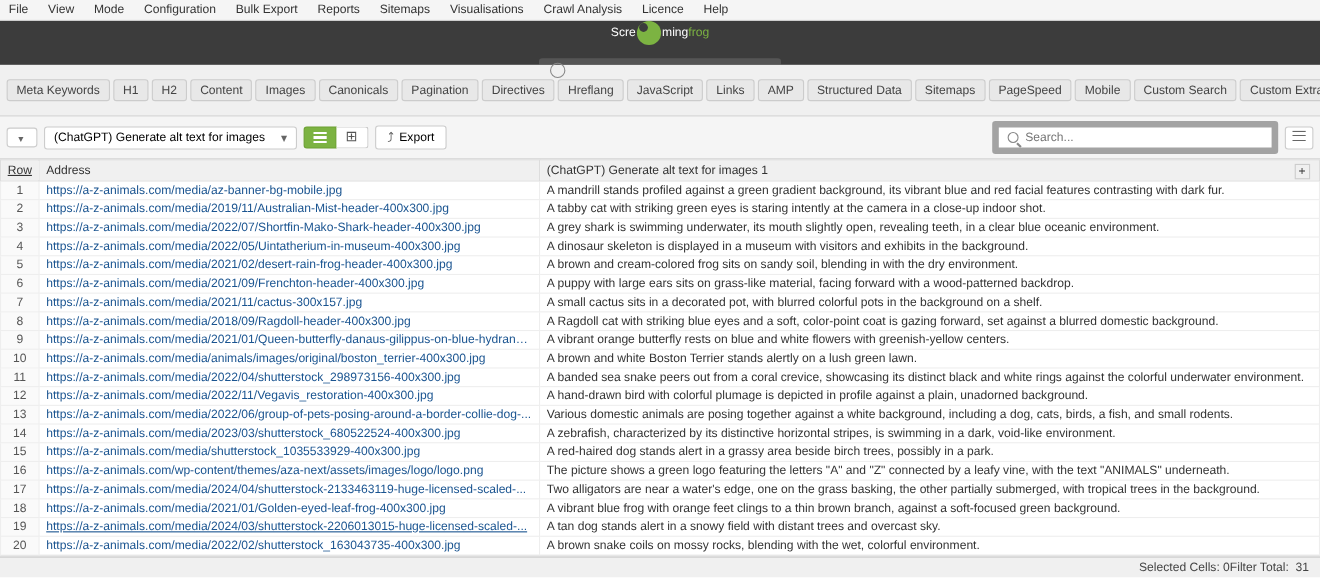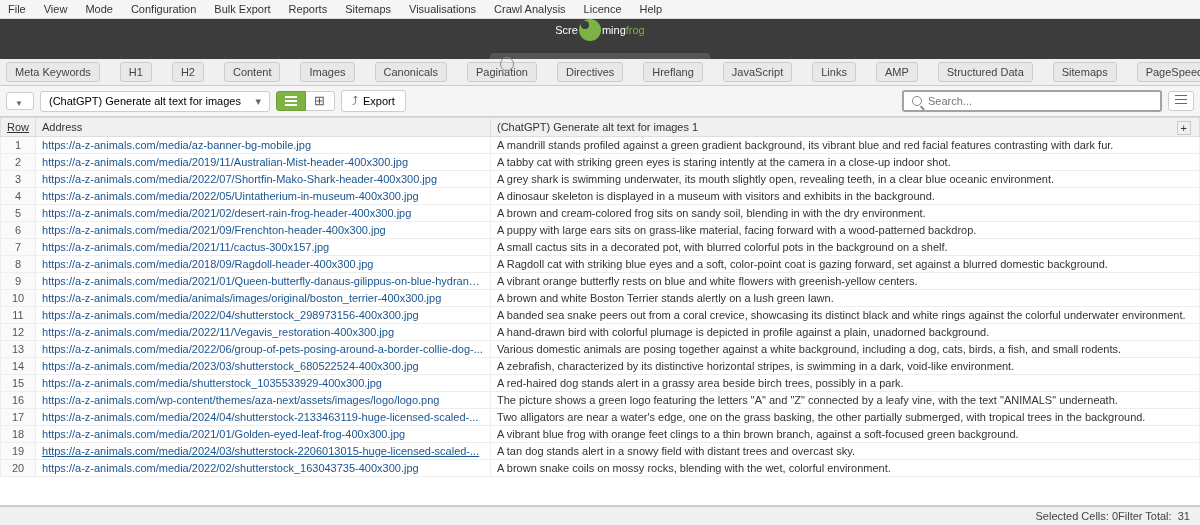--- a/index.html
+++ b/index.html
@@ -6,33 +6,33 @@
 body { background: #fff; width: 1200px; height: 525px; overflow: hidden; display: flex; flex-direction: column; }
 .menubar { background: #f5f5f5; border-bottom: 1px solid #ddd; padding: 3px 8px; display: flex; gap: 18px; }
 .menubar span { cursor: pointer; color: #333; }
 .header-dark { background: #3c3c3c; height: 40px; display: flex; align-items: center; padding: 0 12px; gap: 12px; flex-direction: column; }
 .logo { color: #fff; font-size: 22px; font-weight: 400; display: flex; align-items: center; }
 .logo .green { color: #7cb342; }
 .logo .frog-o { display: inline-flex; align-items: center; justify-content: center; width: 22px; height: 22px; background: #7cb342; border-radius: 50%; margin: 0 1px; position: relative; }
 .logo .frog-o::before { content: ''; position: absolute; width: 8px; height: 8px; background: #3c3c3c; border-radius: 50%; top: 2px; left: 2px; }
 .url-bar { background: #555; border-radius: 3px; padding: 4px 10px; color: #aaa; flex-shrink: 0; width: 220px; display: flex; align-items: flex-end; gap: 6px; font-style: italic; }
 .globe-icon { width: 14px; height: 14px; border: 1px solid #888; border-radius: 50%; position: relative; }
-.tabs-row { background: #f0f0f0; border-bottom: 1px solid #ccc; padding: 3px 6px; display: flex; gap: 20px; align-items: center; flex-wrap: nowrap; overflow: hidden; }
+.tabs-row { background: #f0f0f0; border-bottom: 1px solid #ccc; padding: 13px 6px; display: flex; gap: 3px; align-items: center; flex-wrap: nowrap; overflow: hidden; }
 .tab { background: #e8e8e8; border: 1px solid #ccc; border-radius: 3px; padding: 3px 8px; color: #444; cursor: pointer; white-space: nowrap; }
 .toolbar-row { background: #f5f5f5; border-bottom: 1px solid #ccc; padding: 4px 6px; display: flex; gap: 6px; align-items: center; }
 .filter-btn { background: #fff; border: 1px solid #ccc; border-radius: 3px; padding: 3px 8px; cursor: pointer; display: flex; align-items: center; gap: 4px; }
 .filter-combo { background: #fff; border: 1px solid #ccc; border-radius: 3px; padding: 3px 8px; min-width: 230px; display: flex; align-items: center; justify-content: space-between; cursor: pointer; }
 .view-btns { display: flex; gap: 0; }
 .view-btn { border: 1px solid #ccc; padding: 3px 8px; cursor: pointer; display: flex; align-items: center; justify-content: center; min-width: 28px; }
 .view-btn.active { background: #7cb342; border-color: #6ca032; }
 .view-btn:not(.active) { background: #fff; }
 .view-btn:first-child { border-radius: 3px 0 0 3px; }
 .view-btn:last-child { border-radius: 0 3px 3px 0; border-left: none; }
 .export-btn { background: #fff; border: 1px solid #ccc; border-radius: 3px; padding: 3px 10px; cursor: pointer; display: flex; align-items: center; gap: 5px; }
-.search-box { margin-left: auto; background: #fff; border: 2px solid #a3a3a3; border-radius: 3px; padding: 3px 8px; width: 260px; display: flex; align-items: center; gap: 6px; }
+.search-box { margin-left: auto; background: #fff; border: 6px solid #a3a3a3; border-radius: 3px; padding: 3px 8px; width: 260px; display: flex; align-items: center; gap: 6px; }
 .search-box input { border: none; outline: none; flex: 1; }
 .settings-btn { background: #fff; border: 1px solid #ccc; border-radius: 3px; padding: 3px 6px; cursor: pointer; }
 .table-container { flex: 1; overflow: auto; border-bottom: 1px solid #ccc; }
 table { width: 100%; border-collapse: collapse; }
 th { background: #f0f0f0; border: 1px solid #ddd; padding: 3px 6px; text-align: left; font-weight: normal; color: #333; position: sticky; top: 0; }
 th.row-col { width: 32px; text-align: center; text-decoration: underline; }
 th.addr-col { width: 455px; }
 td { border: 1px solid #eee; padding: 2px 6px; color: #333; white-space: nowrap; overflow: hidden; text-overflow: ellipsis; max-width: 0; }
 td.row-num { text-align: center; background: #fafafa; color: #555; }
 td.link-cell { color: #1a5490; }

